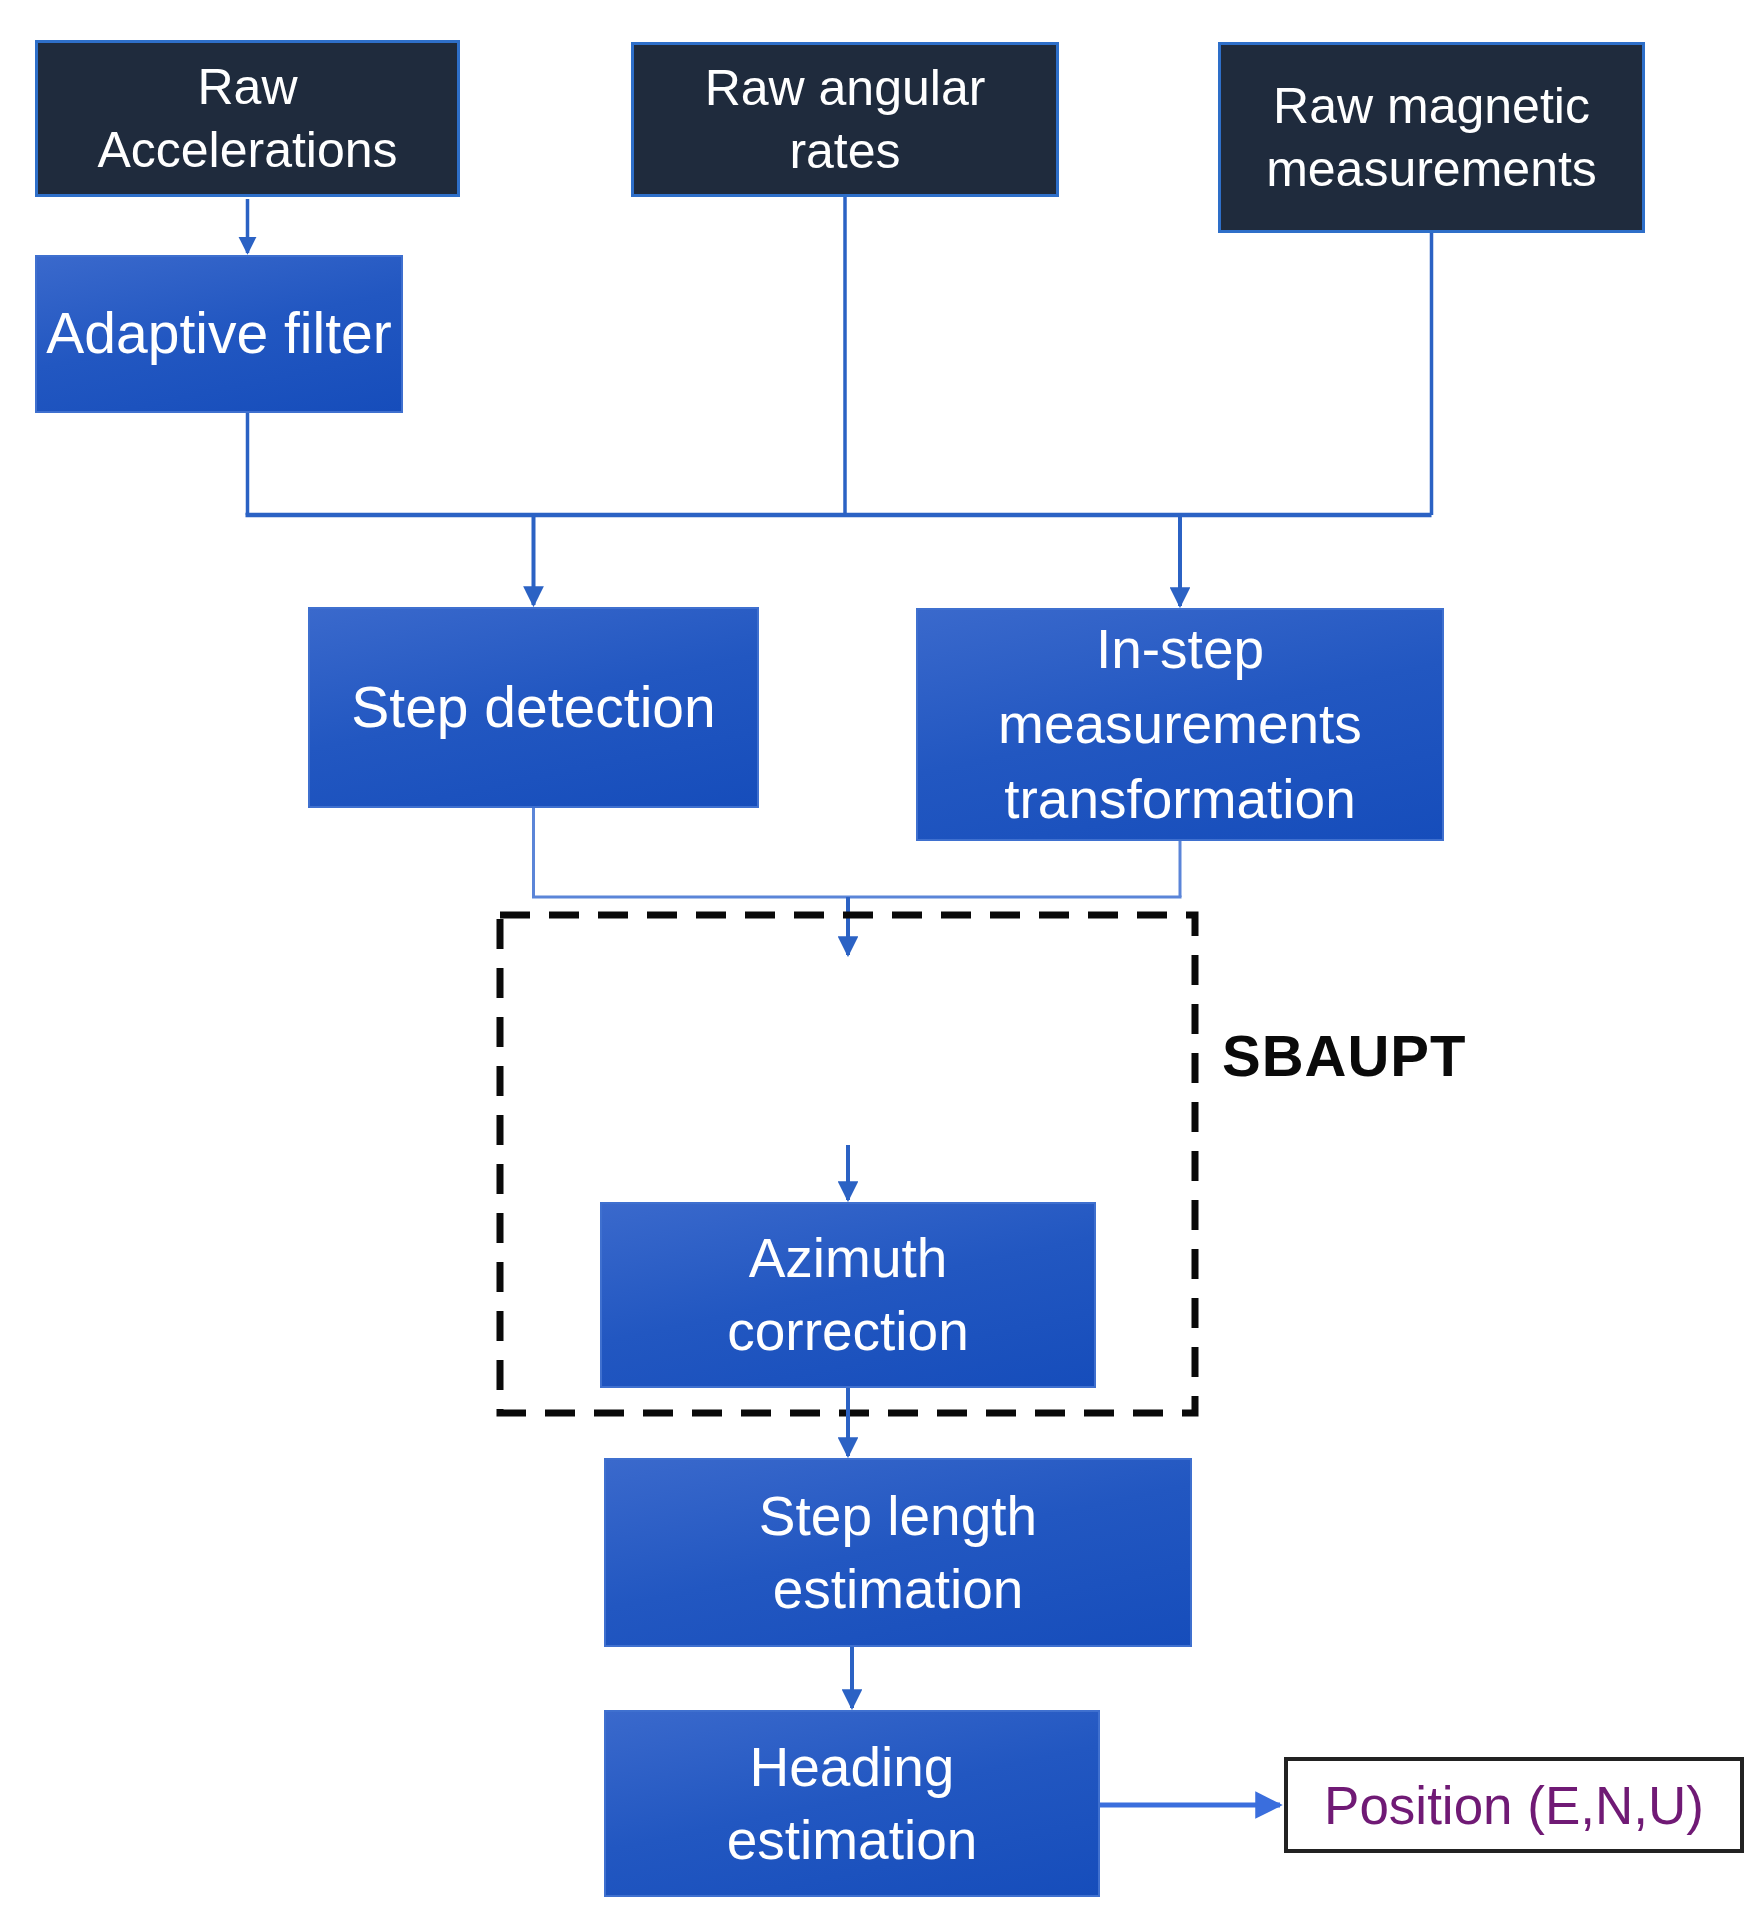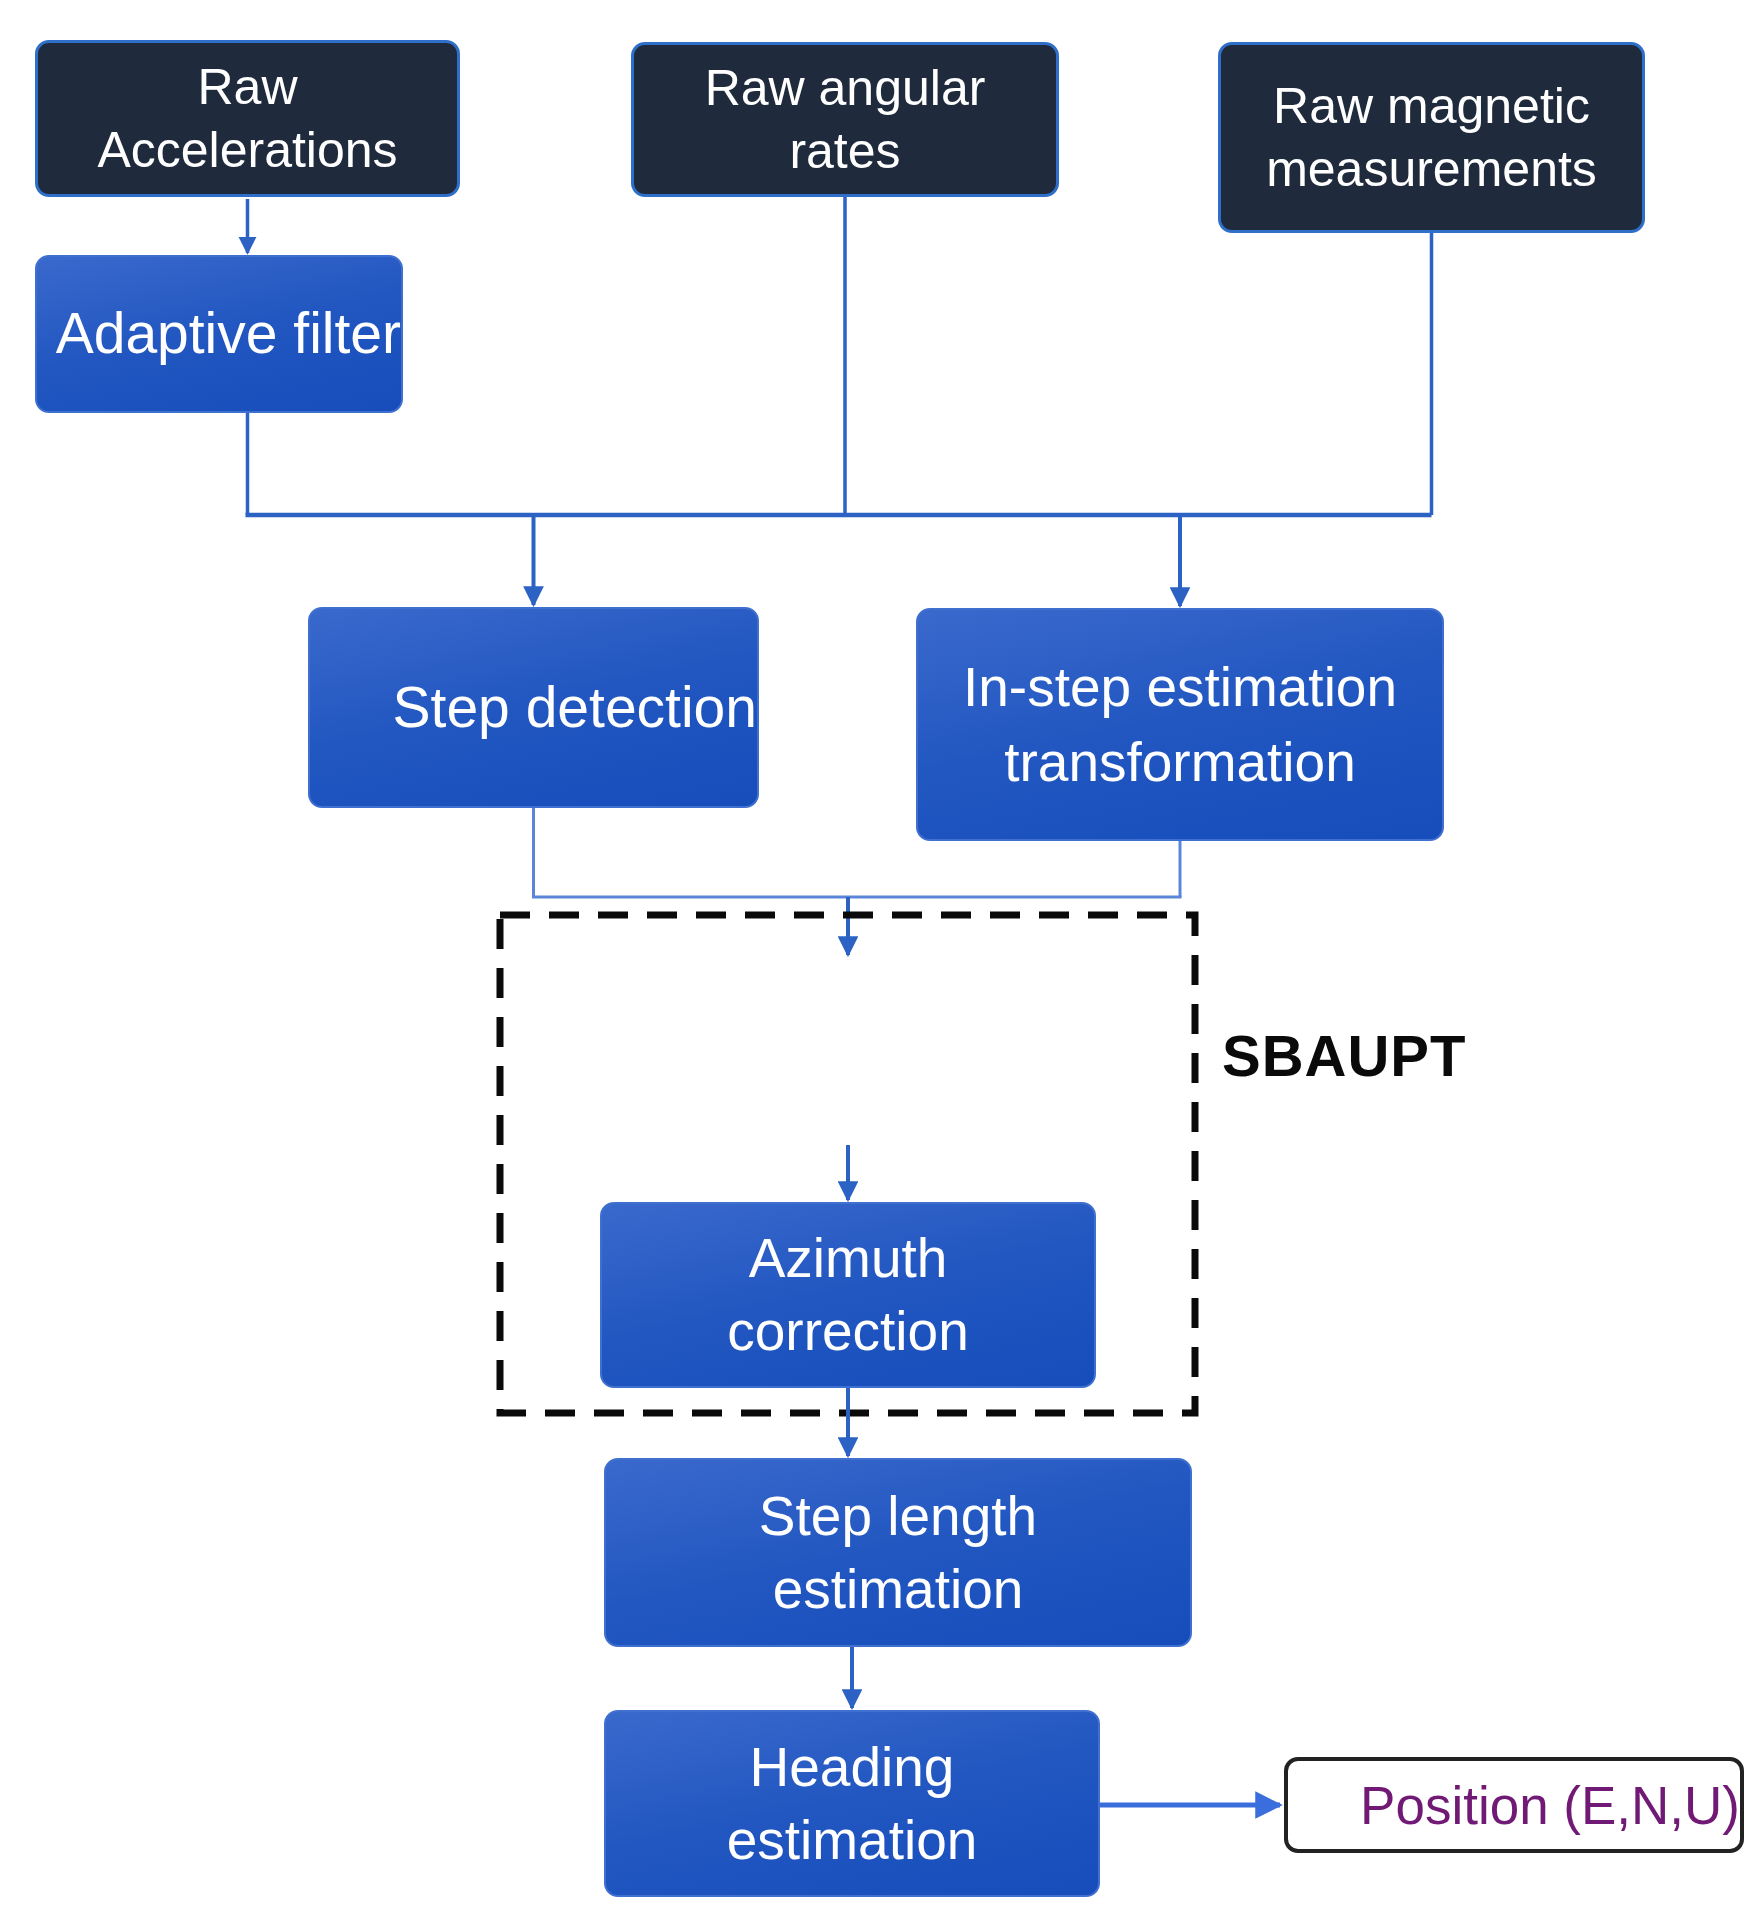--- a/index.html
+++ b/index.html
@@ -6,25 +6,24 @@
   .canvas {
     position:relative;
     width:1764px; height:1928px;
     background:#ffffff;
     font-family:"Liberation Sans", sans-serif;
     overflow:hidden;
   }
   .layer { position:absolute; left:0; top:0; }
   .node {
     position:absolute;
-    display:flex; align-items:center; justify-content:flex-end;
+    display:flex; align-items:center; justify-content:center;
     text-align:center;
     box-sizing:border-box;
     color:#ffffff;
-    border-radius:14px;
   }
   .source {
     background:#1f2b3d;
     border:3px solid #2e6fc9;
     font-size:50px; line-height:1.26;
   }
   .process {
     background:linear-gradient(168deg, #3a69cc 0%, #2257c1 48%, #164dbb 100%);
     border:2px solid #3f70cf;
     font-size:56px; line-height:1.32;
@@ -104,21 +103,21 @@
 
   <div class="node process n-adaptive">
     <span>Adaptive filter</span>
   </div>
 
   <div class="node process n-stepdet">
     <span>Step detection</span>
   </div>
 
   <div class="node process n-instep">
-    <span>In-step estimation transformation</span>
+    <span>In-step measurements transformation</span>
   </div>
 
 
   <div class="node process n-azimuth">
     <span>Azimuth correction</span>
   </div>
 
   <div class="node process n-steplen">
     <span>Step length estimation</span>
   </div>

